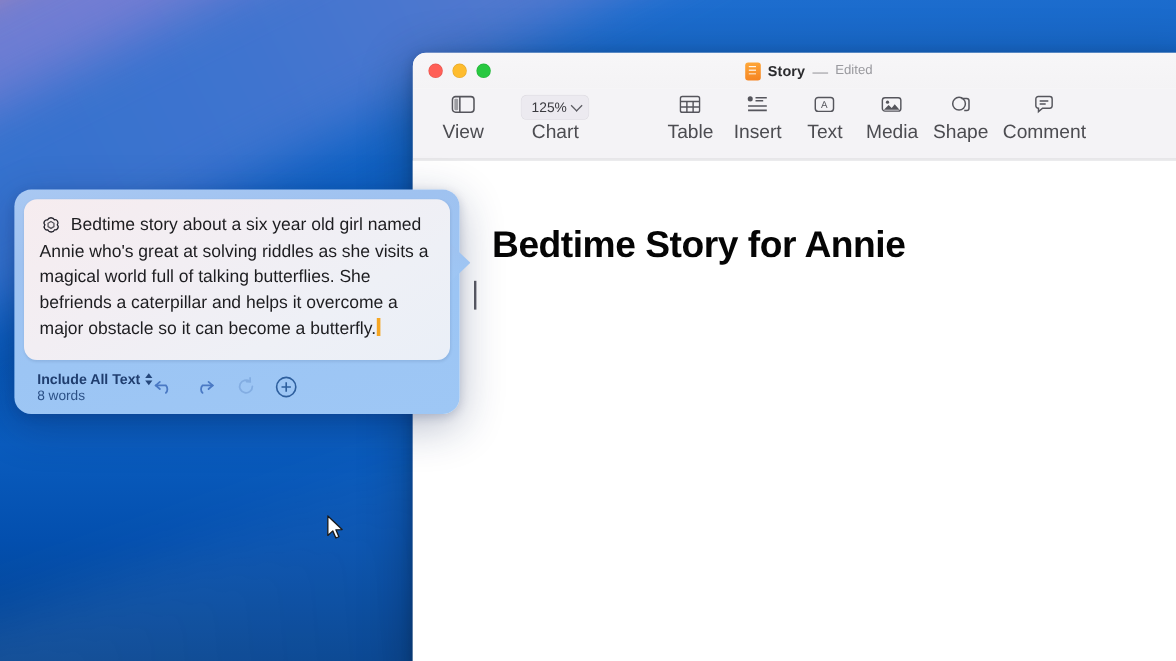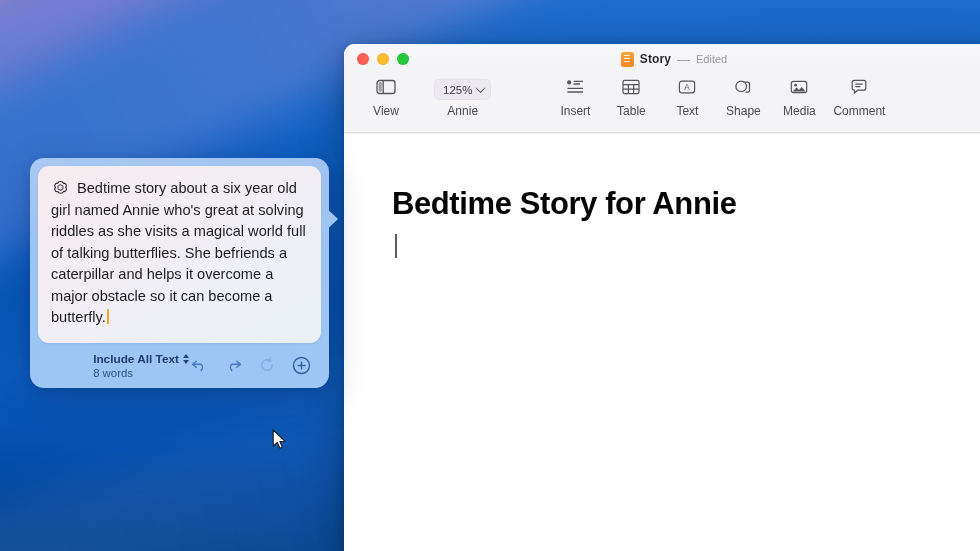--- a/index.html
+++ b/index.html
@@ -78,21 +78,21 @@
 
   .toolbar {
     height:59px; background:#f4f3f6;
     border-bottom:1px solid #dededf;
     display:flex; align-items:flex-start; padding:2px 0 0 0;
   }
   .tb-item {
     display:flex; flex-direction:column; align-items:center; justify-content:flex-start;
     min-width:56px; padding:3px 6px 0 6px; gap:4px;
   }
-  .tb-label { font-size:12px; color:#4c4c51; line-height:12px; white-space:nowrap; }
+  .tb-label { font-size:16px; color:#4c4c51; line-height:12px; white-space:nowrap; }
   .tb-ico { height:22px; display:flex; align-items:flex-start; justify-content:center; color:#55555c; }
   .tb-gap-sm { width:14px; }
   .tb-gap-lg { width:36px; }
   .zoom-pill {
     height:21px; padding:0 7px 0 9px; border-radius:5px;
     background:#eceaf0;
     display:flex; align-items:center; gap:5px;
     font-size:11.5px; color:#3a3a3f;
     box-shadow:inset 0 0 0 .5px rgba(0,0,0,0.06);
   }
@@ -104,37 +104,36 @@
     position:absolute; left:0; right:0; top:90px; bottom:0;
     background:#f3f2f5;
     display:flex; justify-content:center;
   }
   .page {
     width:614px; margin-top:0; background:#ffffff; position:relative;
     box-shadow:0 0 0 .5px #e2e1e4;
     flex:1 0 auto;
   }
   .doc-title {
-    position:absolute; left:48px; top:52px;
+    position:absolute; left:66px; top:52px;
     font-size:31px; font-weight:bold; color:#050505; letter-spacing:-0.4px;
     white-space:nowrap;
   }
   .caret {
     position:absolute; left:51px; top:100px;
     width:1.6px; height:24px; background:#5a5a62;
   }
 
   
   #chatgpt-popup {
-    position:absolute; left:12px; top:158px; width:299px;
+    position:absolute; left:12px; top:158px; width:371px;
     border-radius:14px;
     background:linear-gradient(170deg,#a9c8f2 0%, #9fc2f0 25%, #9cc5f4 60%, #9ec7f5 100%);
     box-shadow:0 10px 36px rgba(20,40,90,0.30), 0 2px 8px rgba(20,40,90,.18);
     padding:8px 8px 0 8px;
-    margin-left:18px;
   }
   #chatgpt-popup .tail {
     position:absolute; right:-9px; top:44px; width:18px; height:34px;
     background:linear-gradient(170deg,#9fc2f0,#9ec7f5);
     clip-path:polygon(0 0, 100% 50%, 0 100%);
     filter:drop-shadow(2px 0 3px rgba(20,40,90,.16));
   }
   .prompt-box {
     border-radius:11px;
     background:linear-gradient(150deg,#f6ecef 0%, #f2eef3 38%, #eef0f6 70%, #eaeff7 100%);
@@ -144,21 +143,21 @@
   }
   .prompt-flow { font-size:14.6px; line-height:21.5px; color:#1d1d20; }
   .gpt-logo {
     float:left; width:19px; height:19px; margin:1px 7px 0 0; color:#20202a;
   }
   .orange-caret {
     display:inline-block; width:2.5px; height:15px; background:#f5a623;
     vertical-align:-2px; margin-left:1px;
   }
   .popup-bottom {
-    display:flex; align-items:center; justify-content:flex-end;
+    display:flex; align-items:center; justify-content:flex-start;
     padding:9px 10px 9px 11px;
   }
   .pb-left { display:flex; flex-direction:column; gap:1px; }
   .include-row { display:flex; align-items:center; gap:4px; }
   .include-label { font-size:11.8px; font-weight:bold; color:#1f3d6e; }
   .stepper { display:flex; flex-direction:column; gap:2px; }
   .stepper i { display:block; width:0; height:0; border-left:3.5px solid transparent;
                border-right:3.5px solid transparent; }
   .stepper .up { border-bottom:4px solid #24467a; }
   .stepper .dn { border-top:4px solid #24467a; }
@@ -218,84 +217,84 @@
 
     <div class="tb-gap-sm"></div>
 
     <div class="tb-item">
       <span class="tb-ico">
         <span class="zoom-pill">
           <span>125%</span>
           <span class="chev"></span>
         </span>
       </span>
-      <span class="tb-label">Annie</span>
+      <span class="tb-label">Chart</span>
     </div>
 
     <div class="tb-gap-sm"></div>
 
 
     <div class="tb-gap-lg"></div>
+
+    <div class="tb-item">
+      <span class="tb-ico">
+        <svg width="18" height="16" viewBox="0 0 18 16" fill="none" stroke="currentColor" stroke-width="1.2">
+          <rect x="1" y="1.4" width="16" height="13.2" rx="1.6"></rect>
+          <line x1="1" y1="5.6" x2="17" y2="5.6"></line>
+          <line x1="1" y1="10.1" x2="17" y2="10.1"></line>
+          <line x1="6.4" y1="5.6" x2="6.4" y2="14.6"></line>
+          <line x1="11.6" y1="5.6" x2="11.6" y2="14.6"></line>
+        </svg>
+      </span>
+      <span class="tb-label">Table</span>
+    </div>
 
     <div class="tb-item">
       <span class="tb-ico">
         <svg width="19" height="16" viewBox="0 0 19 16" fill="none" stroke="currentColor" stroke-width="1.3">
           <circle cx="3.2" cy="3.4" r="2.1" fill="currentColor" stroke="none"></circle>
           <line x1="7.6" y1="2.4" x2="17" y2="2.4"></line>
           <line x1="7.6" y1="5" x2="14" y2="5"></line>
           <line x1="1.4" y1="9.4" x2="17" y2="9.4"></line>
           <line x1="1.4" y1="13" x2="17" y2="13"></line>
         </svg>
       </span>
       <span class="tb-label">Insert</span>
     </div>
 
-    <div class="tb-item">
-      <span class="tb-ico">
-        <svg width="18" height="16" viewBox="0 0 18 16" fill="none" stroke="currentColor" stroke-width="1.2">
-          <rect x="1" y="1.4" width="16" height="13.2" rx="1.6"></rect>
-          <line x1="1" y1="5.6" x2="17" y2="5.6"></line>
-          <line x1="1" y1="10.1" x2="17" y2="10.1"></line>
-          <line x1="6.4" y1="5.6" x2="6.4" y2="14.6"></line>
-          <line x1="11.6" y1="5.6" x2="11.6" y2="14.6"></line>
-        </svg>
-      </span>
-      <span class="tb-label">Table</span>
-    </div>
-
 
     <div class="tb-item">
       <span class="tb-ico">
         <svg width="18" height="16" viewBox="0 0 18 16" fill="none" stroke="currentColor" stroke-width="1.2">
           <rect x="1.4" y="2.2" width="15.2" height="11.6" rx="2.4"></rect>
           <text x="9" y="11.4" font-size="8.2" font-family="Liberation Sans, sans-serif" fill="currentColor" stroke="none" text-anchor="middle">A</text>
         </svg>
       </span>
       <span class="tb-label">Text</span>
-    </div>
-
-    <div class="tb-item">
-      <span class="tb-ico">
-        <svg width="18" height="18" viewBox="0 0 18 18" fill="none" stroke="currentColor" stroke-width="1.25">
-          <circle cx="7.2" cy="7.4" r="5.3"></circle>
-          <path d="M9.2 3.1 h4.4 a1.9 1.9 0 0 1 1.9 1.9 v6.2 a1.9 1.9 0 0 1 -1.9 1.9 h-2.1"></path>
-        </svg>
-      </span>
-      <span class="tb-label">Shape</span>
     </div>
 
     <div class="tb-item">
       <span class="tb-ico">
         <svg width="18" height="16" viewBox="0 0 18 16" fill="none" stroke="currentColor" stroke-width="1.2">
           <rect x="1.3" y="2.4" width="15.4" height="11.2" rx="2.2"></rect>
           <circle cx="5.6" cy="6.2" r="1.35" fill="currentColor" stroke="none"></circle>
           <path d="M2.6 12.4 l3.9 -3.9 l2.6 2.5 l2.5 -3.1 l4 4.5 z" fill="currentColor" stroke="none"></path>
         </svg>
       </span>
       <span class="tb-label">Media</span>
+    </div>
+
+    <div class="tb-item">
+      <span class="tb-ico">
+        <svg width="18" height="18" viewBox="0 0 18 18" fill="none" stroke="currentColor" stroke-width="1.25">
+          <circle cx="7.2" cy="7.4" r="5.3"></circle>
+          <path d="M9.2 3.1 h4.4 a1.9 1.9 0 0 1 1.9 1.9 v6.2 a1.9 1.9 0 0 1 -1.9 1.9 h-2.1"></path>
+        </svg>
+      </span>
+      <span class="tb-label">Shape</span>
     </div>
 
     <div class="tb-item">
       <span class="tb-ico">
         <svg width="18" height="16" viewBox="0 0 18 16" fill="none" stroke="currentColor" stroke-width="1.2">
           <path d="M2.2 3.4 a2 2 0 0 1 2 -2 h9.6 a2 2 0 0 1 2 2 v5.8 a2 2 0 0 1 -2 2 h-6 l-3.4 2.8 v-2.8 h-0.2 a2 2 0 0 1 -2 -2 z"></path>
           <line x1="5.4" y1="5.1" x2="12.6" y2="5.1"></line>
           <line x1="5.4" y1="7.7" x2="10.4" y2="7.7"></line>
         </svg>
       </span>

